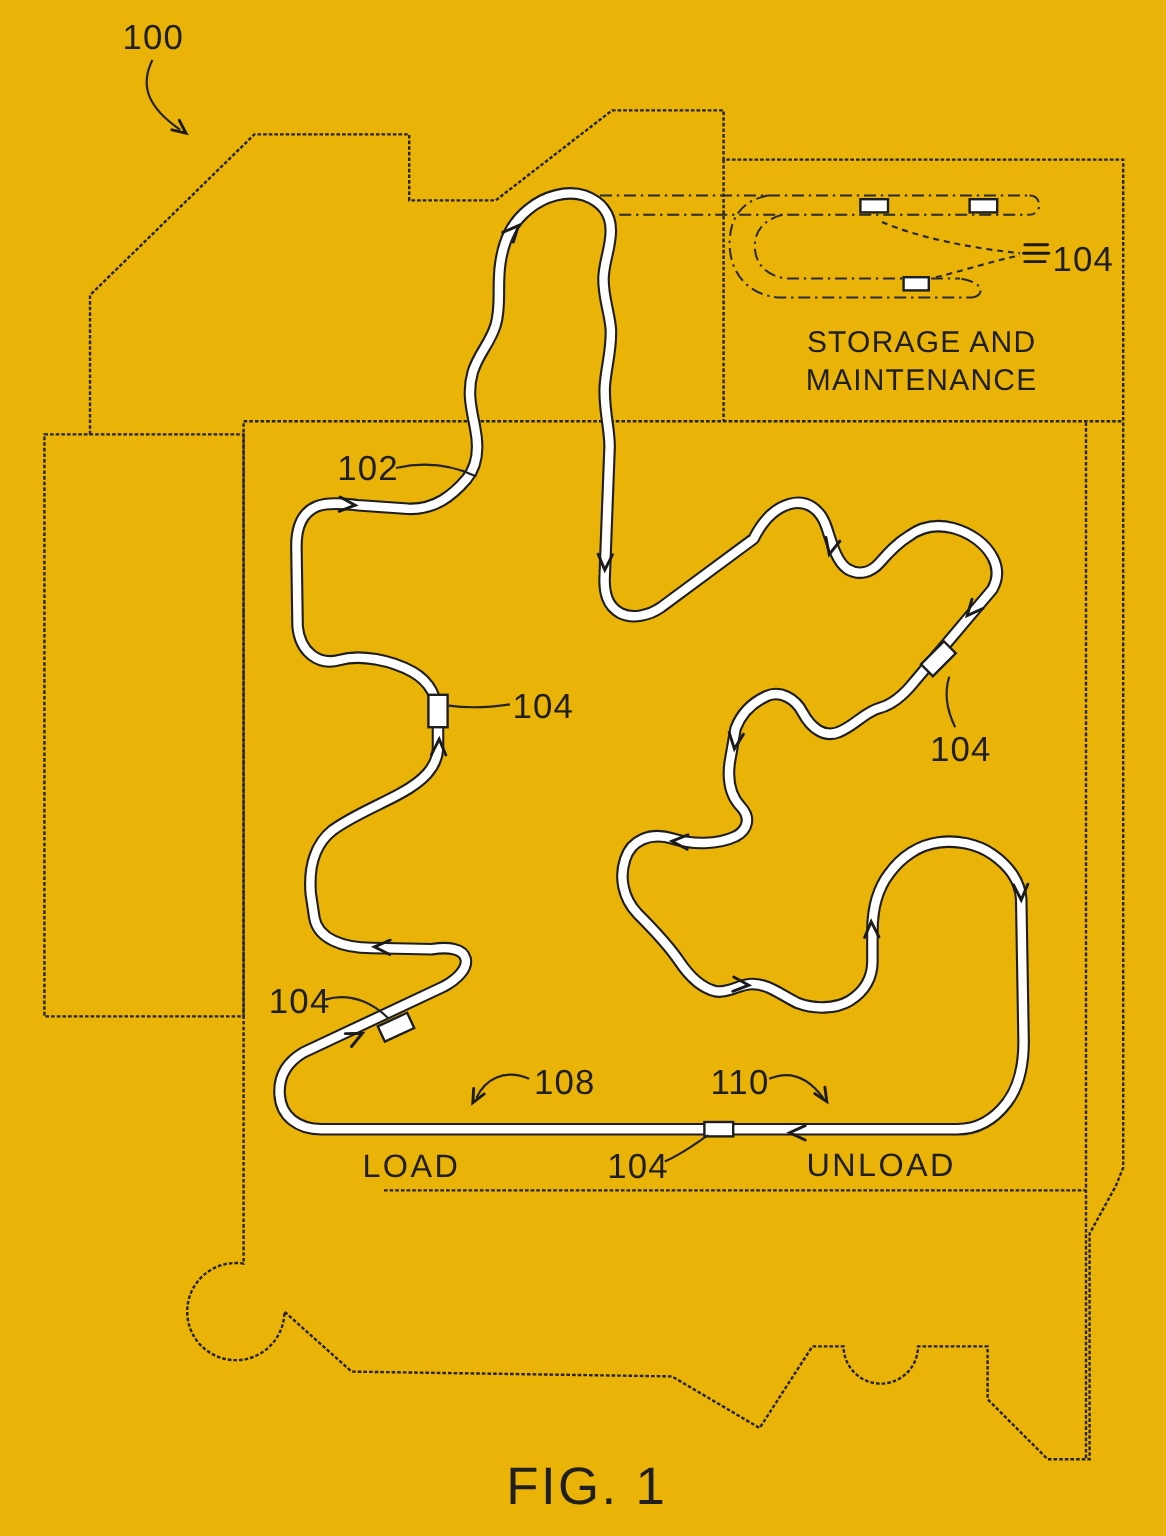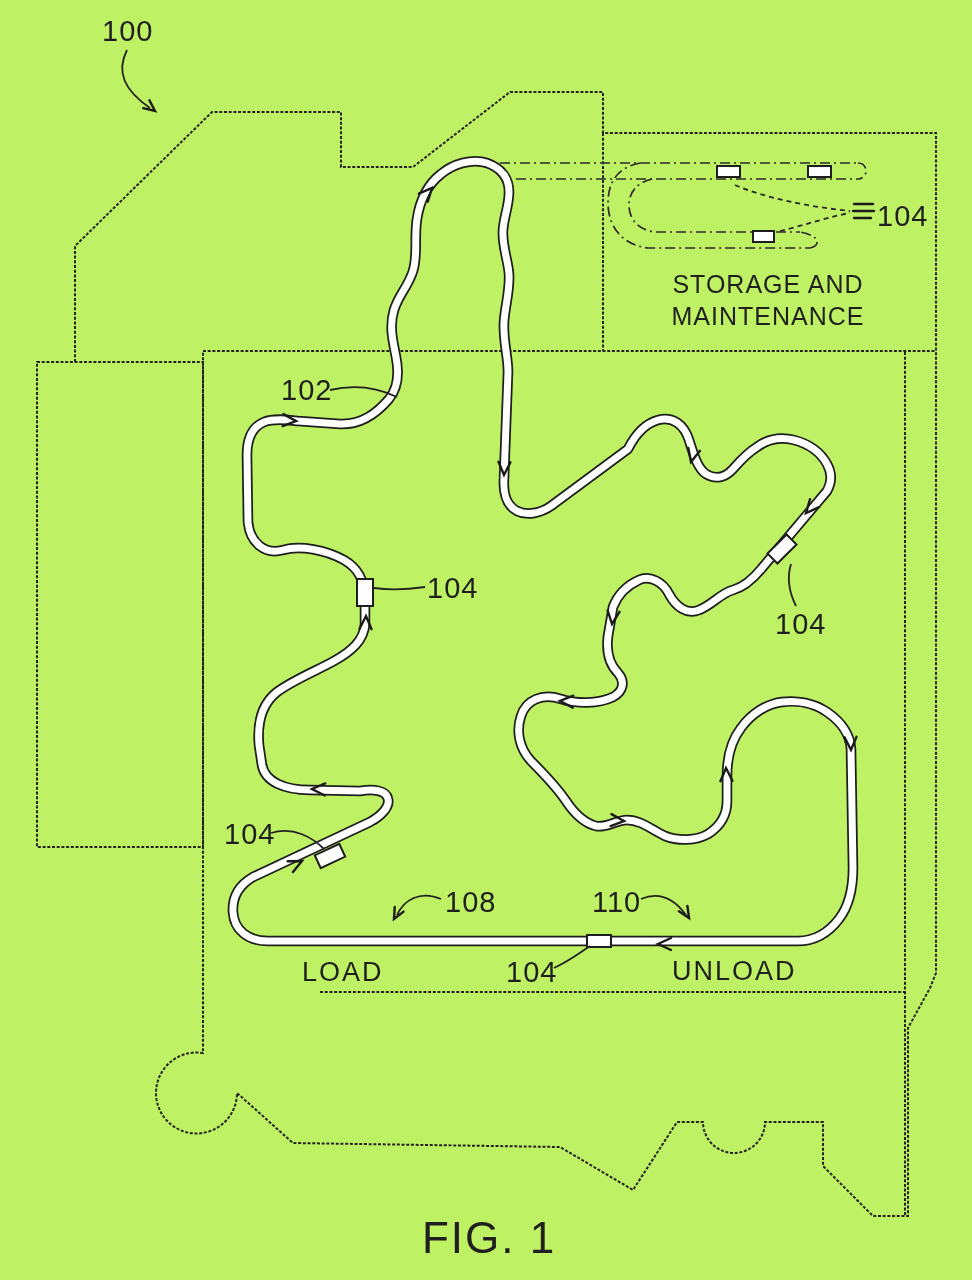--- a/index.html
+++ b/index.html
@@ -1,16 +1,16 @@
 <!DOCTYPE html>
 <html><head>
 <meta charset="utf-8">
 <style>
   html,body{margin:0;padding:0;background:#ffffff;}
-  .page{position:relative;width:972px;height:1280px;background:#bef264;overflow:hidden;}
+  .page{position:relative;width:972px;height:1280px;background:#eab308;overflow:hidden;}
   svg{display:block;}
   text{font-family:"Liberation Sans","DejaVu Sans",sans-serif;fill:#1f1f1f;}
   .refnum{font-size:29px;letter-spacing:1px;}
   .station{font-size:27px;letter-spacing:2px;}
   .areatxt{font-size:25px;letter-spacing:1px;}
   .figtxt{font-size:44px;letter-spacing:2px;}
   .wall{stroke:#242424;stroke-width:2;fill:none;stroke-dasharray:3 1.7;}
   .trackblack{stroke:#1e1e1e;stroke-width:10.5;fill:none;stroke-linejoin:round;}
   .trackwhite{stroke:#ffffff;stroke-width:7;fill:none;stroke-linejoin:round;}
   .storerail{stroke:#2a2a2a;stroke-width:1.7;fill:none;stroke-dasharray:10 4 2 4;}

